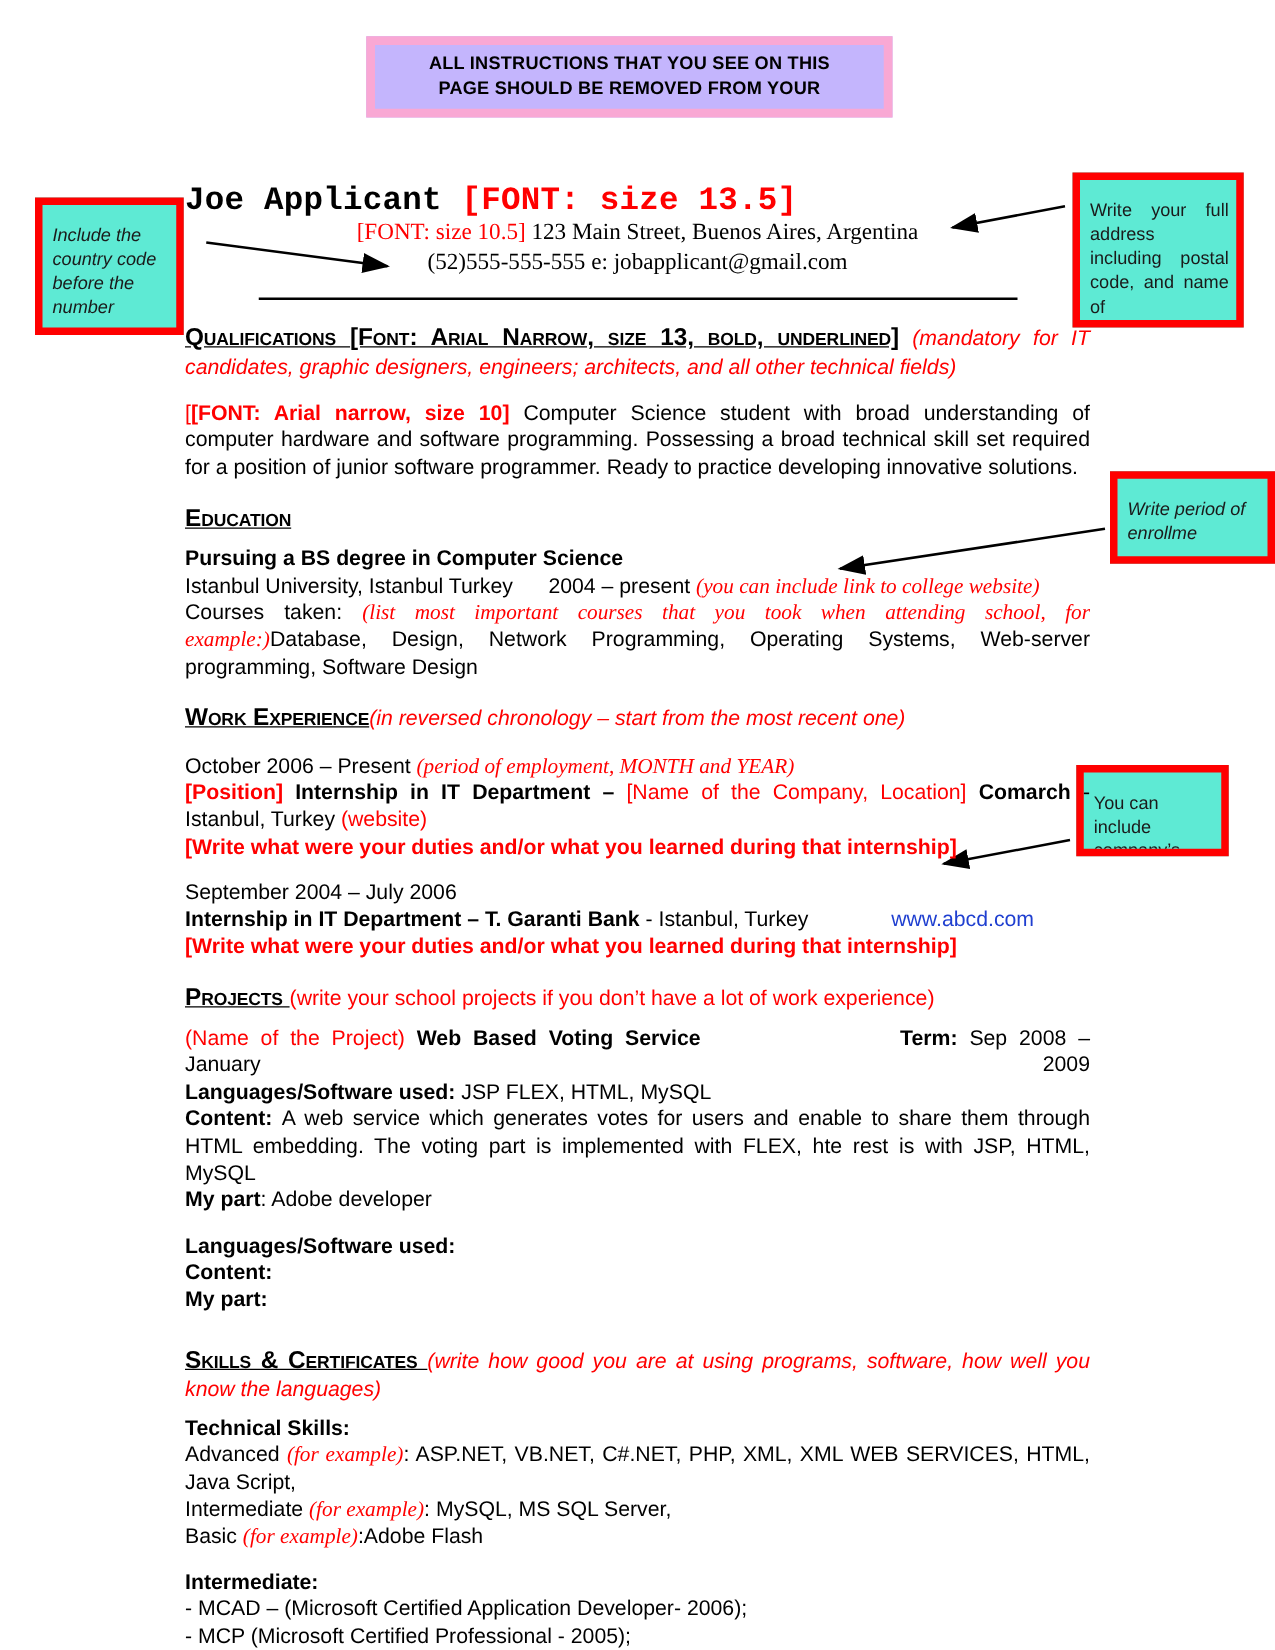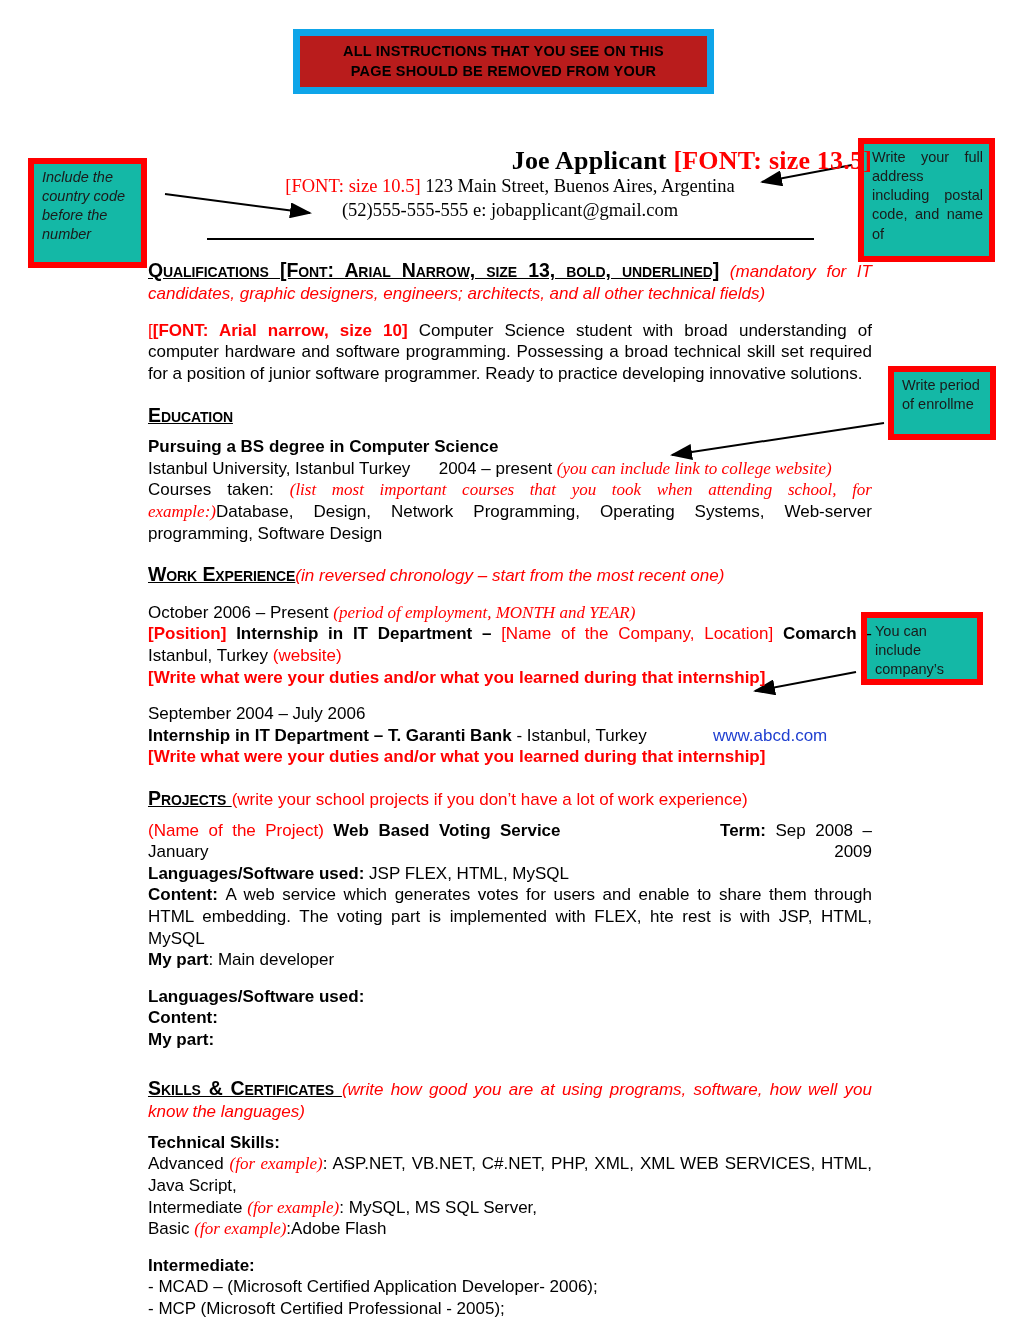--- a/index.html
+++ b/index.html
@@ -14,65 +14,65 @@
     overflow: hidden;
   }
 
   .page { position: relative; width: 1020px; height: 1320px; }
 
   
   .banner {
     position: absolute;
     left: 293px; top: 29px;
     width: 421px; height: 65px;
-    border: 7px solid #0ea5e9;
-    background: #b91c1c;
+    border: 7px solid #f9a8d4;
+    background: #c4b5fd;
     display: flex;
     align-items: center;
     justify-content: center;
     text-align: center;
   }
   .banner-text {
     font-weight: bold;
     font-size: 14.5px;
     line-height: 1.35;
     letter-spacing: 0.2px;
   }
 
   
   .callout {
     position: absolute;
     border: 6px solid #ff0000;
-    background: #14b8a6;
+    background: #5eead4;
     overflow: hidden;
     font-size: 14.5px;
     line-height: 1.32;
     color: #1a1a1a;
-    padding: 4px 6px 0 8px;
+    padding: 16px 6px 0 8px;
   }
   .callout.justify { text-align: justify; text-align-last: justify; }
 
   #callout-country { left: 28px;  top: 158px; width: 119px; height: 110px; font-style: italic; }
   #callout-address { left: 858px; top: 138px; width: 137px; height: 124px; }
-  #callout-period  { left: 888px; top: 366px; width: 108px; height: 74px; }
+  #callout-period  { left: 888px; top: 377px; width: 132px; height: 74px; font-style: italic; }
   #callout-company { left: 861px; top: 612px; width: 122px; height: 73px; }
 
   
   .arrow { position: absolute; overflow: visible; }
 
   
   .resume {
     position: absolute;
     left: 148px; top: 146px;
     width: 724px;
   }
 
   .name-line {
-    text-align: right;
-    font-family: Liberation Serif, serif;
+    text-align: left;
+    font-family: Liberation Mono, monospace;
     font-weight: bold;
     font-size: 26px;
     line-height: 1.12;
     letter-spacing: 0.2px;
   }
   .name-line .red { color: #ff0000; }
 
   .contact {
     text-align: center;
     font-family: "Liberation Serif", serif;
@@ -232,21 +232,21 @@
       <div class="gap-sm"></div>
 
       <div>
         <p class="just-all"><span class="red">(Name of the Project) </span><span class="b">Web Based Voting Service</span>
           <span style="display:inline-block;width:150px;"></span><span class="b">Term:</span><span> Sep 2008 – January 2009</span></p>
 
         <p><span class="b">Languages/Software used: </span><span>JSP FLEX, HTML, MySQL</span></p>
 
         <p class="just"><span class="b">Content: </span><span>A web service which generates votes for users and enable to share them through HTML embedding. The voting part is implemented with FLEX, hte rest is with JSP, HTML, MySQL</span></p>
 
-        <p><span class="b">My part</span><span>: Main developer</span></p>
+        <p><span class="b">My part</span><span>: Adobe developer</span></p>
       </div>
 
       <div class="gap"></div>
 
       <div>
 
         <p class="b">Languages/Software used:</p>
         <p class="b">Content:</p>
         <p class="b">My part:</p>
       </div>

